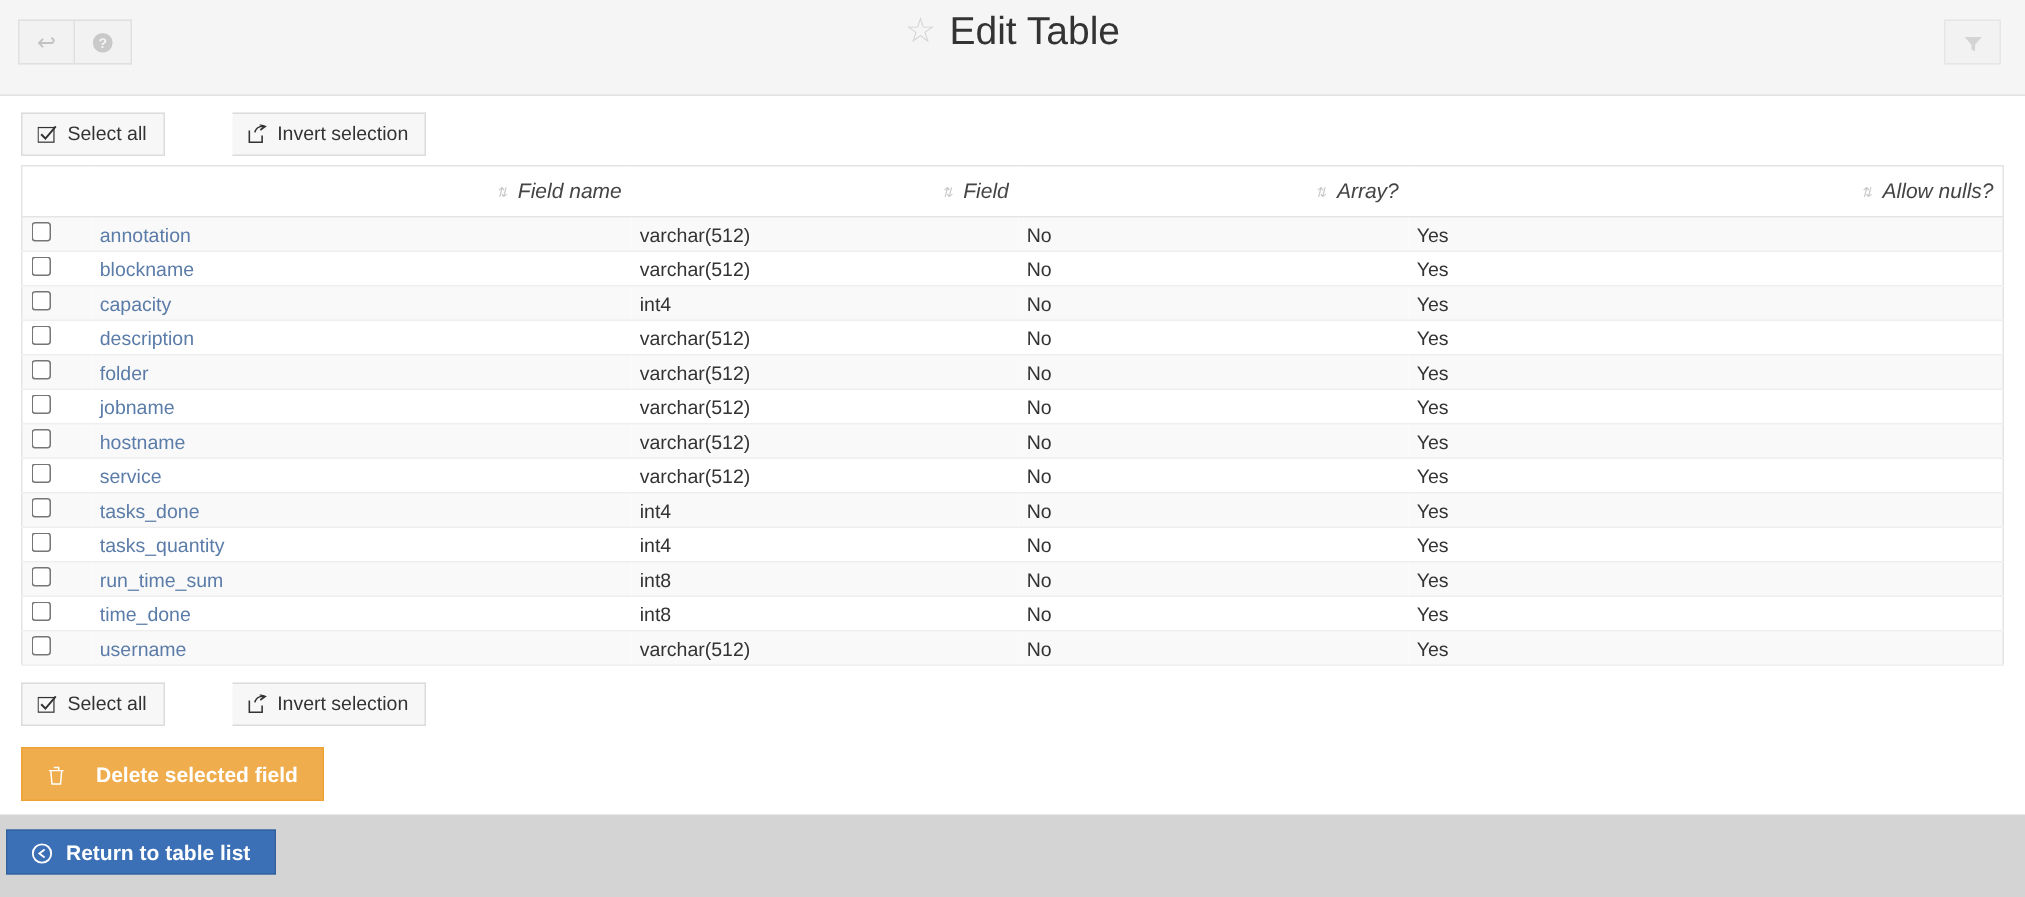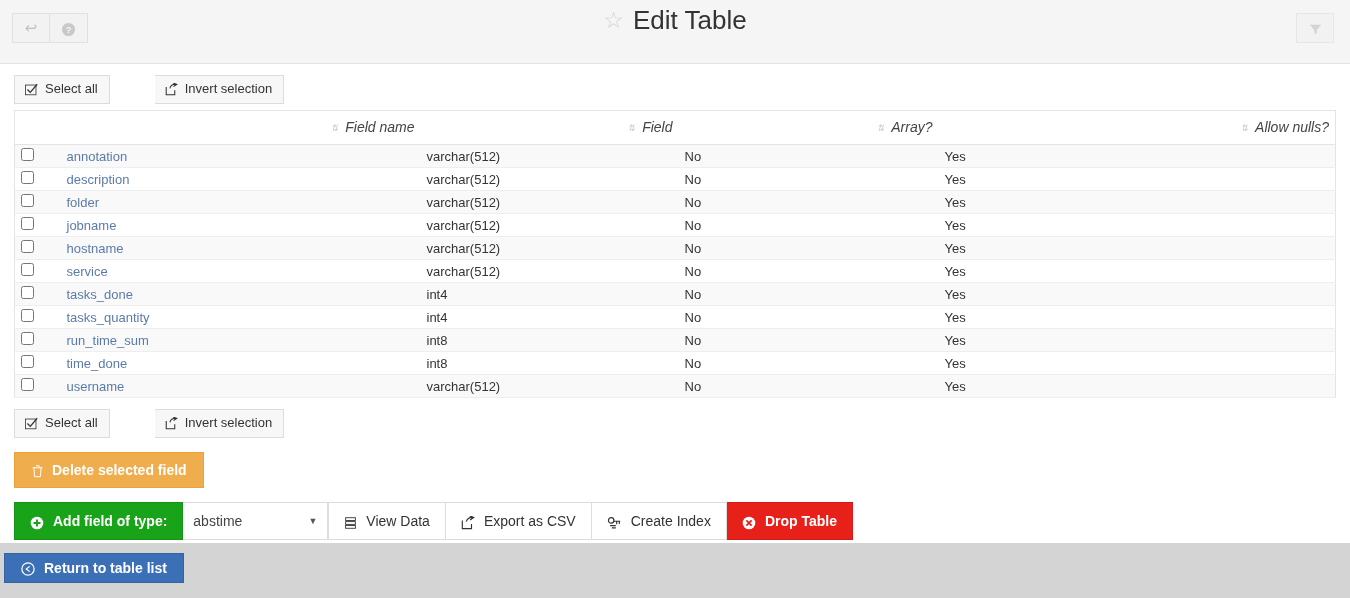--- a/index.html
+++ b/index.html
@@ -140,21 +140,21 @@
   
   .btn-danger-soft {
     background: #f0ad4e;
     border: 1px solid #eea236;
     color: #ffffff;
     font-size: 14px;
     font-weight: bold;
     padding: 9px 16px;
     display: inline-flex;
     align-items: center;
-    gap: 8px;
+    gap: 20px;
     cursor: pointer;
     margin: 8px 0 8px 0;
   }
 
   .action-bar { display: inline-flex; margin-top: 6px; }
   .act {
     background: #ffffff;
     border: 1px solid #dddddd;
     padding: 9px 15px;
     font-size: 14px;
@@ -311,20 +311,34 @@
     <tbody id="fields-tbody">
         <tr>
           <td><input type="checkbox" style=""></td>
           <td class="cell-name"><a>annotation</a></td>
           <td>varchar(512)</td>
           <td>No</td>
           <td>Yes</td>
         </tr>
         <tr>
           <td><input type="checkbox" style=""></td>
+          <td class="cell-name"><a>blockname</a></td>
+          <td>varchar(512)</td>
+          <td>No</td>
+          <td>Yes</td>
+        </tr>
+        <tr>
+          <td><input type="checkbox" style=""></td>
+          <td class="cell-name"><a>capacity</a></td>
+          <td>int4</td>
+          <td>No</td>
+          <td>Yes</td>
+        </tr>
+        <tr>
+          <td><input type="checkbox" style=""></td>
           <td class="cell-name"><a>description</a></td>
           <td>varchar(512)</td>
           <td>No</td>
           <td>Yes</td>
         </tr>
         <tr>
           <td><input type="checkbox" style=""></td>
           <td class="cell-name"><a>folder</a></td>
           <td>varchar(512)</td>
           <td>No</td>

